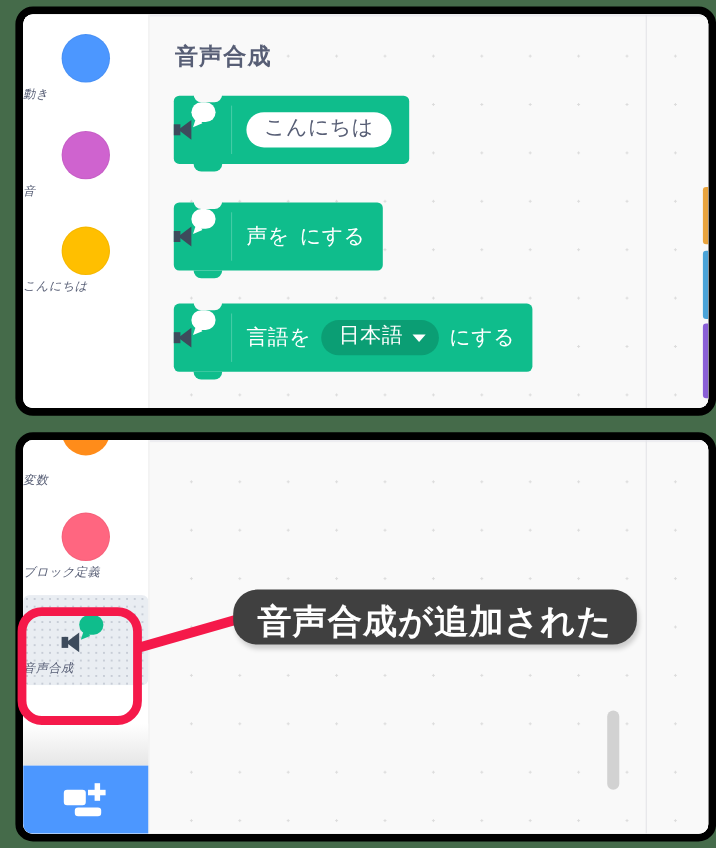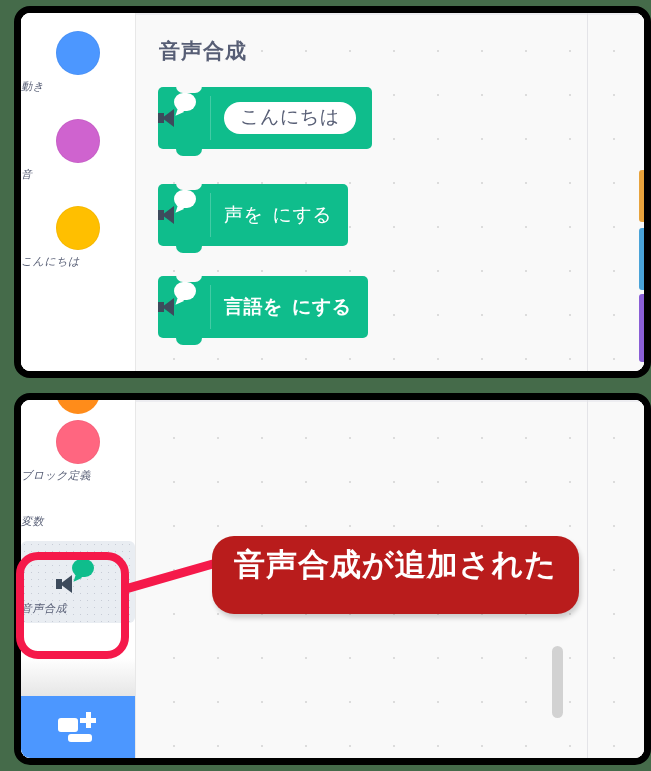--- a/index.html
+++ b/index.html
@@ -172,25 +172,25 @@
   }
   .spk.green .bub{background:#0fbd8c;}
   .spk.green .bub::after{border-left-color:#0fbd8c;}
 
   
   .edge-tab{position:absolute;right:0;width:5px;border-radius:3px 0 0 3px;}
 
   
   .callout{
     position:absolute;
-    background:#b91c1c;
+    background:#404040;
     border-radius:22px;
     color:#fff;font-weight:bold;
     font-size:31px;letter-spacing:1px;
-    padding:8px 22px 28px;
+    padding:8px 22px 0;
     white-space:nowrap;
     box-shadow:2px 4px 5px rgba(0,0,0,.18);
   }
   .callout-tail{
     position:absolute;
     background:#f5194a;
     height:9px;
     transform-origin:left center;
     border-radius:2px;
   }
@@ -278,56 +278,60 @@
             <div class="box"></div>
           </div>
         </div>
         <div class="blk-sep"></div>
         <div class="blk-body">
           <span class="blk-text">声を</span>
           <span class="blk-text">にする</span>
         </div>
       </div>
 
-      <div class="block" style="left:22px;top:263px;font-weight:bold;">
+      <div class="block" style="left:22px;top:263px;">
         <div class="notch-cut"></div>
         <div class="blk-icon">
           <div class="spk">
             <div class="bub"></div>
             <div class="cone"></div>
             <div class="box"></div>
           </div>
         </div>
         <div class="blk-sep"></div>
         <div class="blk-body">
           <span class="blk-text">言語を</span>
+          <span class="field-drop">
+            <span>日本語</span>
+            <span class="caret"></span>
+          </span>
           <span class="blk-text">にする</span>
         </div>
       </div>
 
       <div class="edge-tab" style="top:157px;height:52px;background:#e8a33d"></div>
       <div class="edge-tab" style="top:215px;height:62px;background:#4aa3d8"></div>
       <div class="edge-tab" style="top:281px;height:68px;background:#8a5fd6"></div>
     </div>
   </div>
 </div>
 
 <div class="panel" id="panel-bottom">
   <div class="panel-inner">
 
     <div class="catbar">
 
       <div style="position:absolute;left:35px;top:-30px;width:44px;height:44px;border-radius:50%;background:#ff8c1a"></div>
+      <div class="cat" style="margin-top:18px">
+        <div class="lbl">変数</div>
+      </div>
+
       <div class="cat" style="margin-top:12px">
         <div class="dot" style="background:#ff6680"></div>
         <div class="lbl">ブロック定義</div>
-      </div>
-
-      <div class="cat" style="margin-top:18px">
-        <div class="lbl">変数</div>
       </div>
 
       <div class="cat selected" style="margin-top:12px;padding:12px 0 8px">
         <div class="ext-icon">
           <div class="spk green">
             <div class="bub"></div>
             <div class="cone"></div>
             <div class="box"></div>
           </div>
         </div>

